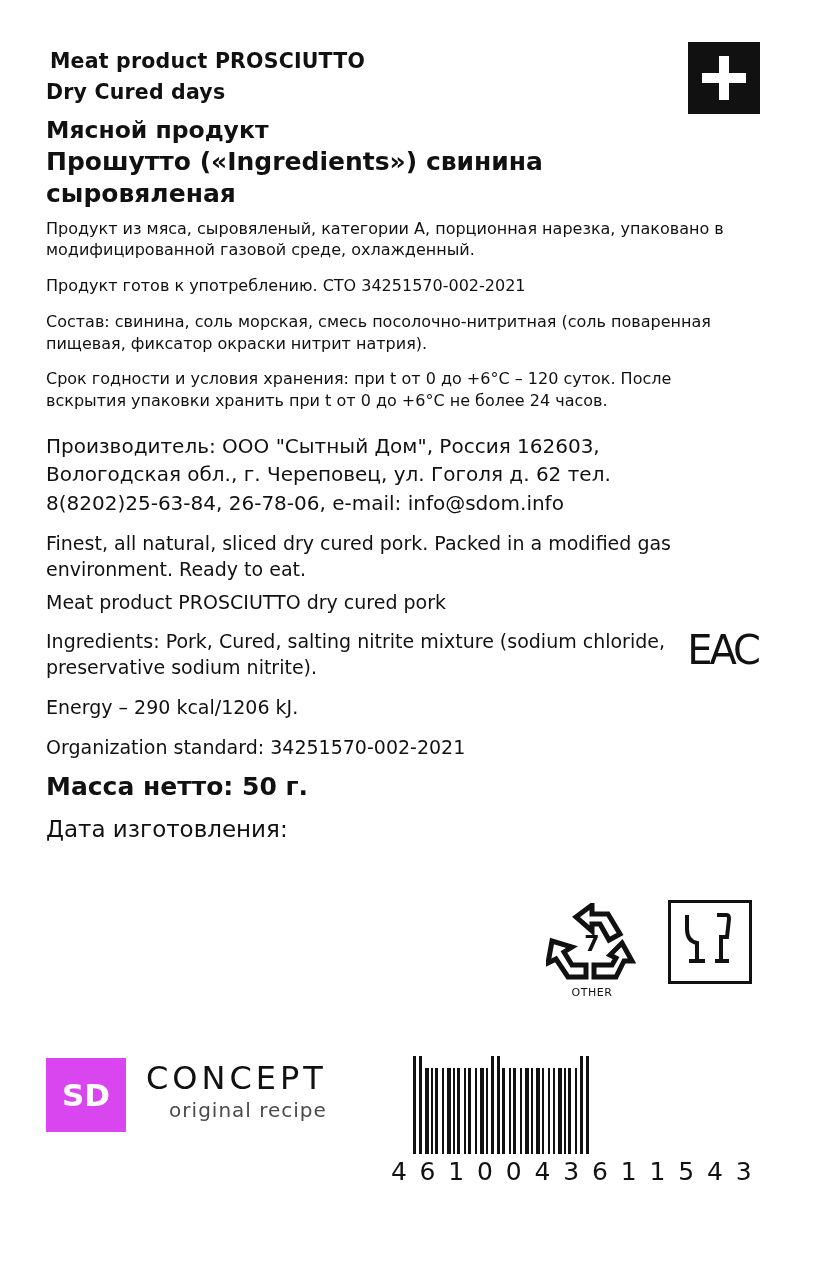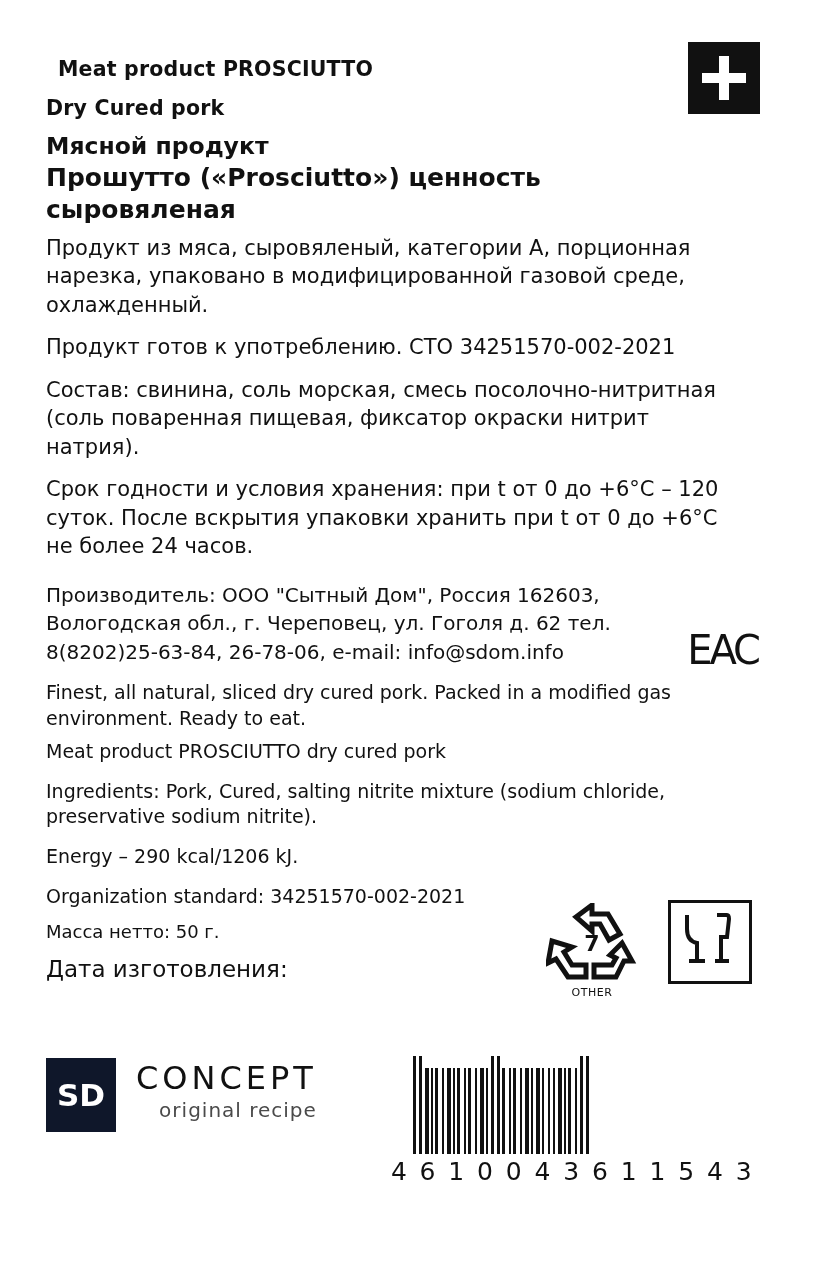--- a/index.html
+++ b/index.html
@@ -30,21 +30,21 @@
     top: 26px;
     width: 728px;
   }
 
   
   .hdr-en1 {
     font-size: 20.5px;
     font-weight: bold;
     letter-spacing: 0.2px;
     line-height: 1.33;
-    margin: 12px;
+    margin: 4px;
   }
   .hdr-en2 {
     font-size: 20.5px;
     font-weight: bold;
     letter-spacing: 0.2px;
     line-height: 1.33;
     margin: 0;
   }
   .hdr-ru1 {
     font-size: 23.5px;
@@ -55,42 +55,43 @@
   .hdr-ru2 {
     font-size: 25px;
     font-weight: bold;
     line-height: 1.3;
     margin: 0;
     max-width: 600px;
   }
 
   
   .para {
-    font-size: 21px;
+    font-size: 16px;
     line-height: 1.36;
     margin: 7px 0 0 0;
     max-width: 700px;
   }
   .para.tight { margin-top: 14px; }
   .para.en {
     font-size: 19px;
     line-height: 1.36;
   }
 
   .manufacturer {
     font-size: 20px;
     line-height: 1.42;
     margin: 20px 0 0 0;
     max-width: 640px;
   }
 
   .netto {
-    font-size: 18px;
+    font-size: 25px;
     line-height: 1.3;
     margin: 10px 0 8px 0;
+    font-weight: bold;
   }
   .date {
     font-size: 23px;
     line-height: 1.3;
     margin: 12px 0 0 0;
   }
 
   
   .cross-mark {
     position: absolute;
@@ -164,23 +165,23 @@
 
   
   .brand {
     position: absolute;
     left: 28px;
     top: 1040px;
     display: flex;
     align-items: flex-start;
   }
   .brand-square {
-    width: 70px;
+    width: 80px;
     height: 74px;
-    background: #0f172a;
+    background: #d946ef;
     position: relative;
     flex: 0 0 auto;
   }
   .brand-square .sd {
     position: absolute;
     left: 0; right: 0; top: 50%;
     transform: translateY(-50%);
     text-align: center;
     color: #ffffff;
     font-size: 31px;
@@ -242,23 +243,23 @@
 <div class="label">
 
   <div class="cross-mark">
     <div class="bar-v"></div>
     <div class="bar-h"></div>
   </div>
 
   <div class="content">
 
     <p class="hdr-en1">Meat product PROSCIUTTO</p>
-    <p class="hdr-en2">Dry Cured pork</p>
+    <p class="hdr-en2">Dry Cured days</p>
     <p class="hdr-ru1">Мясной продукт</p>
-    <p class="hdr-ru2">Прошутто («Prosciutto») ценность сыровяленая</p>
+    <p class="hdr-ru2">Прошутто («Ingredients») свинина сыровяленая</p>
 
     <p class="para">Продукт из мяса, сыровяленый, категории А, порционная нарезка, упаковано в модифицированной газовой среде, охлажденный.</p>
     <p class="para tight">Продукт готов к употреблению.  СТО 34251570-002-2021</p>
     <p class="para tight">Состав: свинина, соль морская, смесь посолочно-нитритная (соль поваренная пищевая, фиксатор окраски нитрит натрия).</p>
     <p class="para tight">Срок годности и условия хранения: при t от 0 до +6°С – 120 суток. После вскрытия упаковки хранить при t от 0 до +6°С не более 24 часов.</p>
 
     <p class="manufacturer">Производитель: ООО "Сытный Дом", Россия 162603, Вологодская обл., г. Череповец, ул. Гоголя д. 62 тел. 8(8202)25-63-84, 26-78-06, e-mail: info@sdom.info</p>
 
     <p class="para en tight">Finest, all natural, sliced dry cured pork. Packed in a modified gas environment. Ready to eat.</p>
     <p class="para en">Meat product PROSCIUTTO dry cured pork</p>

